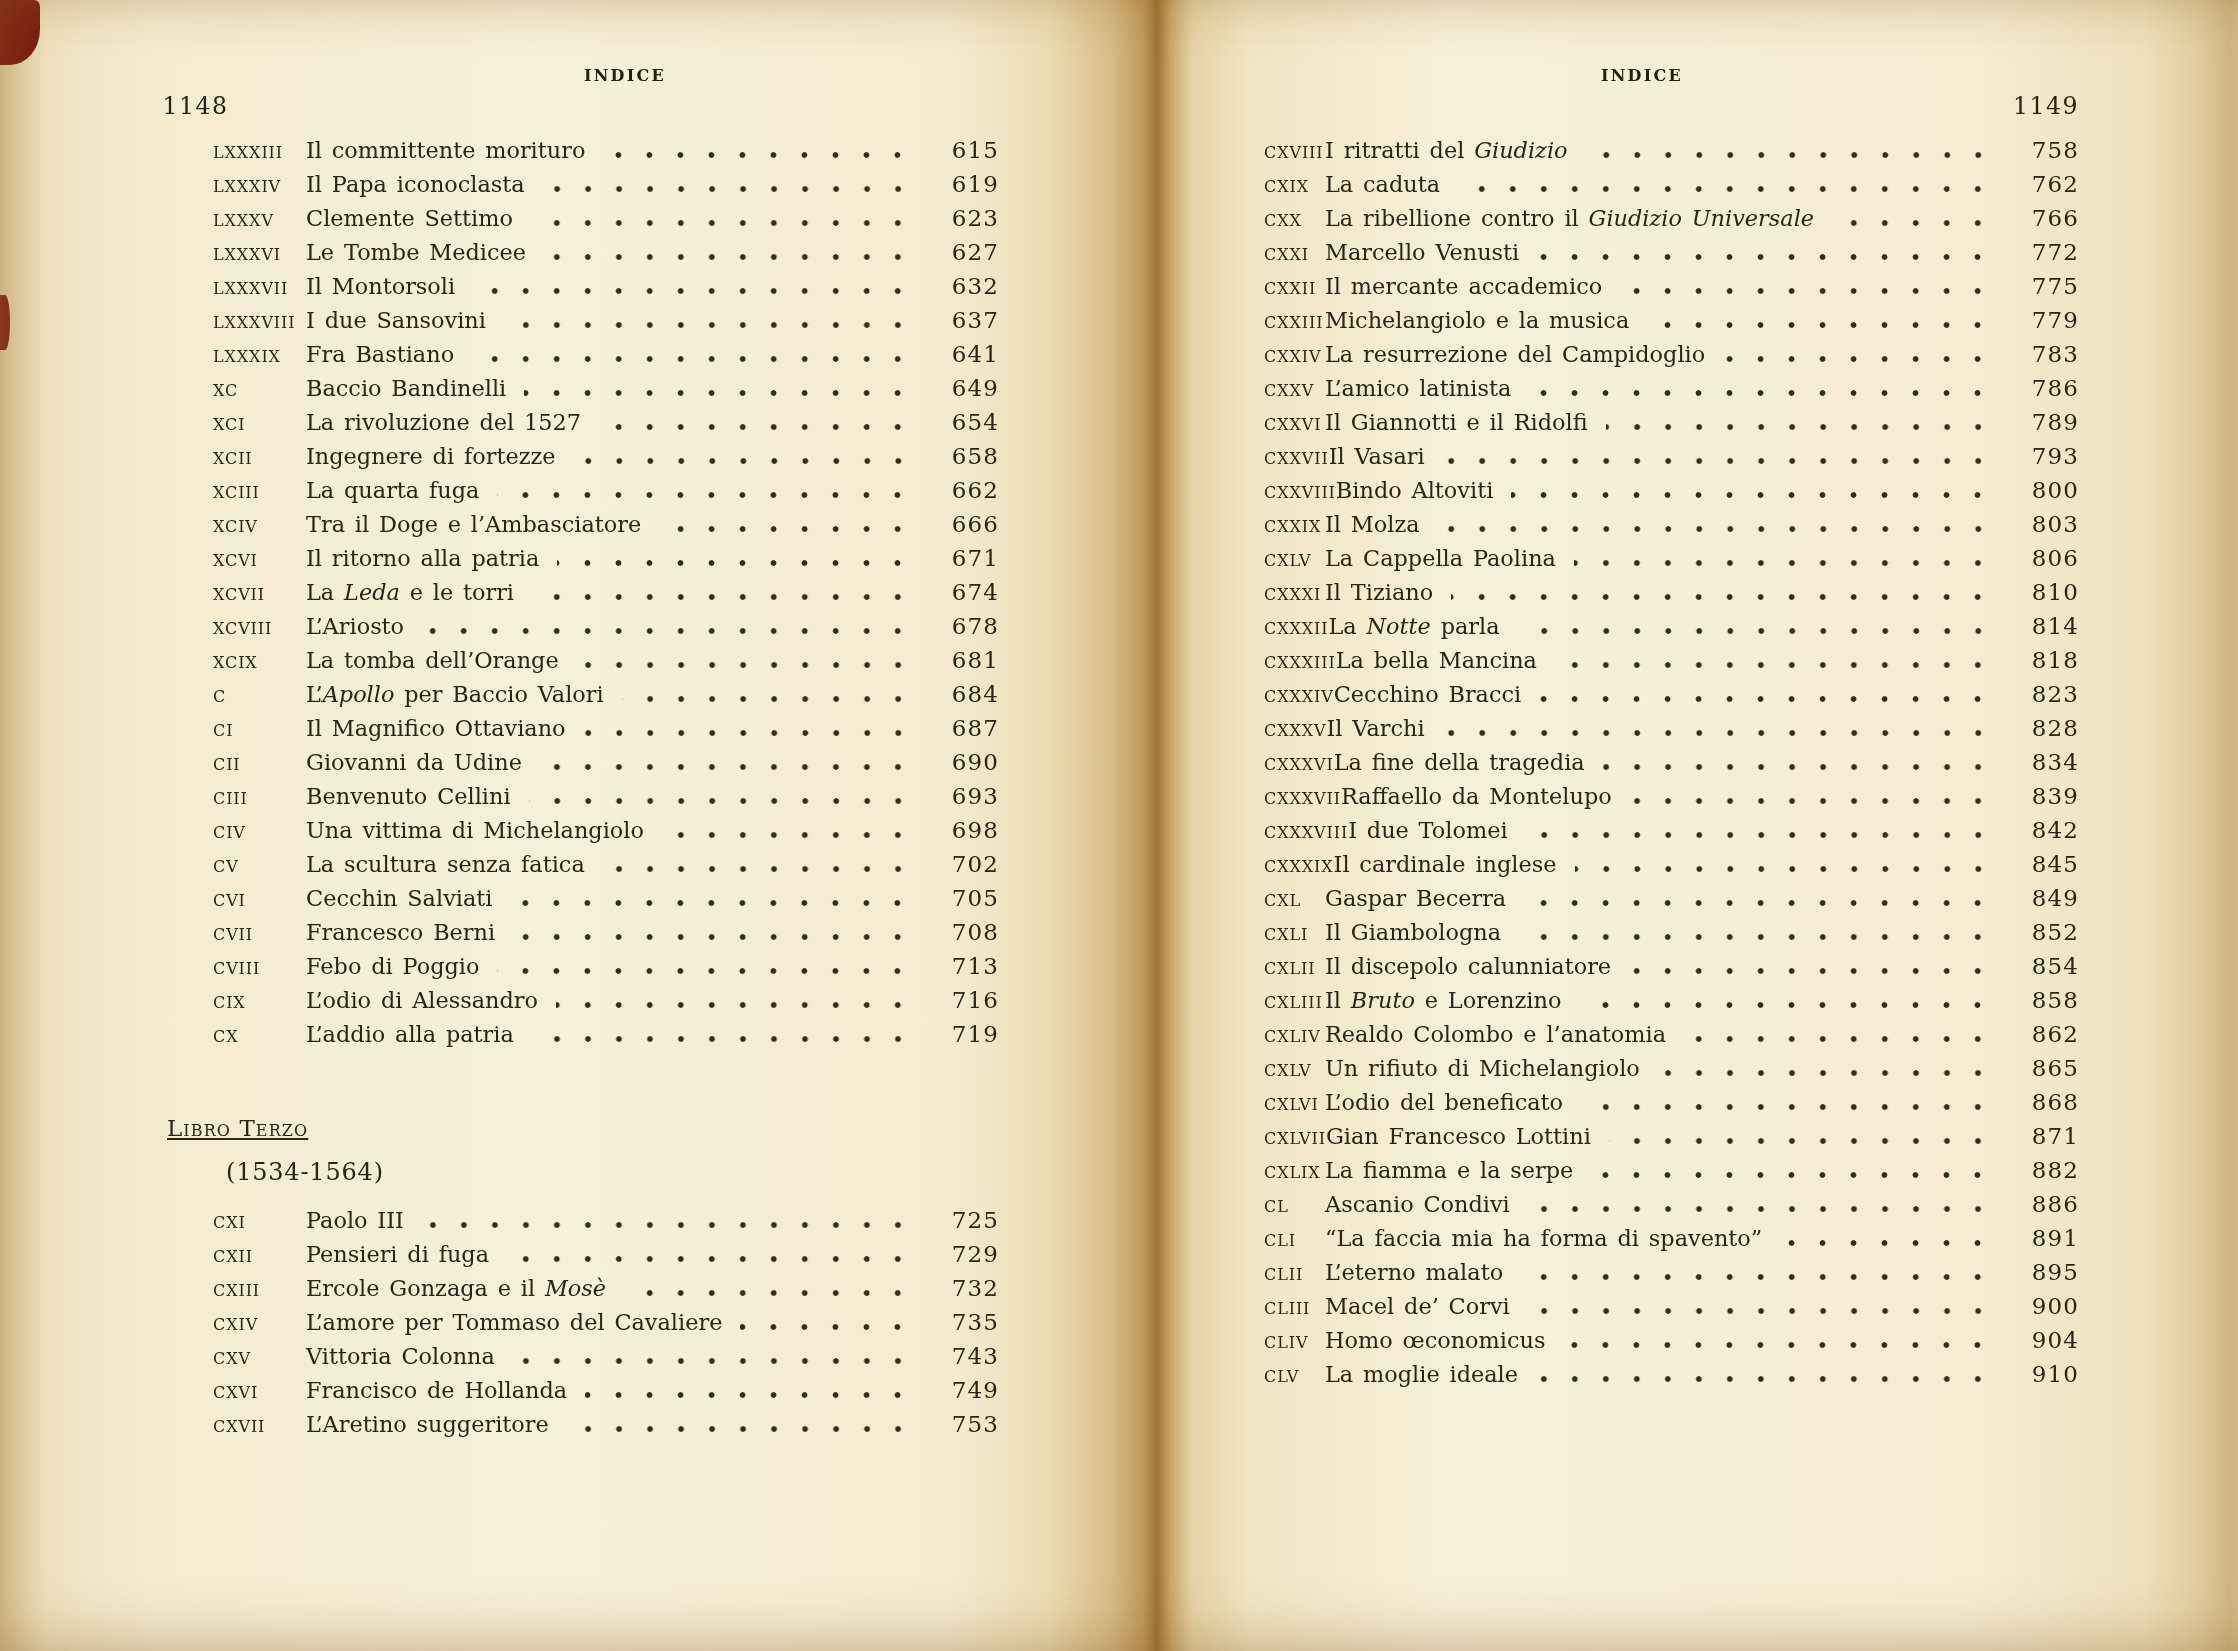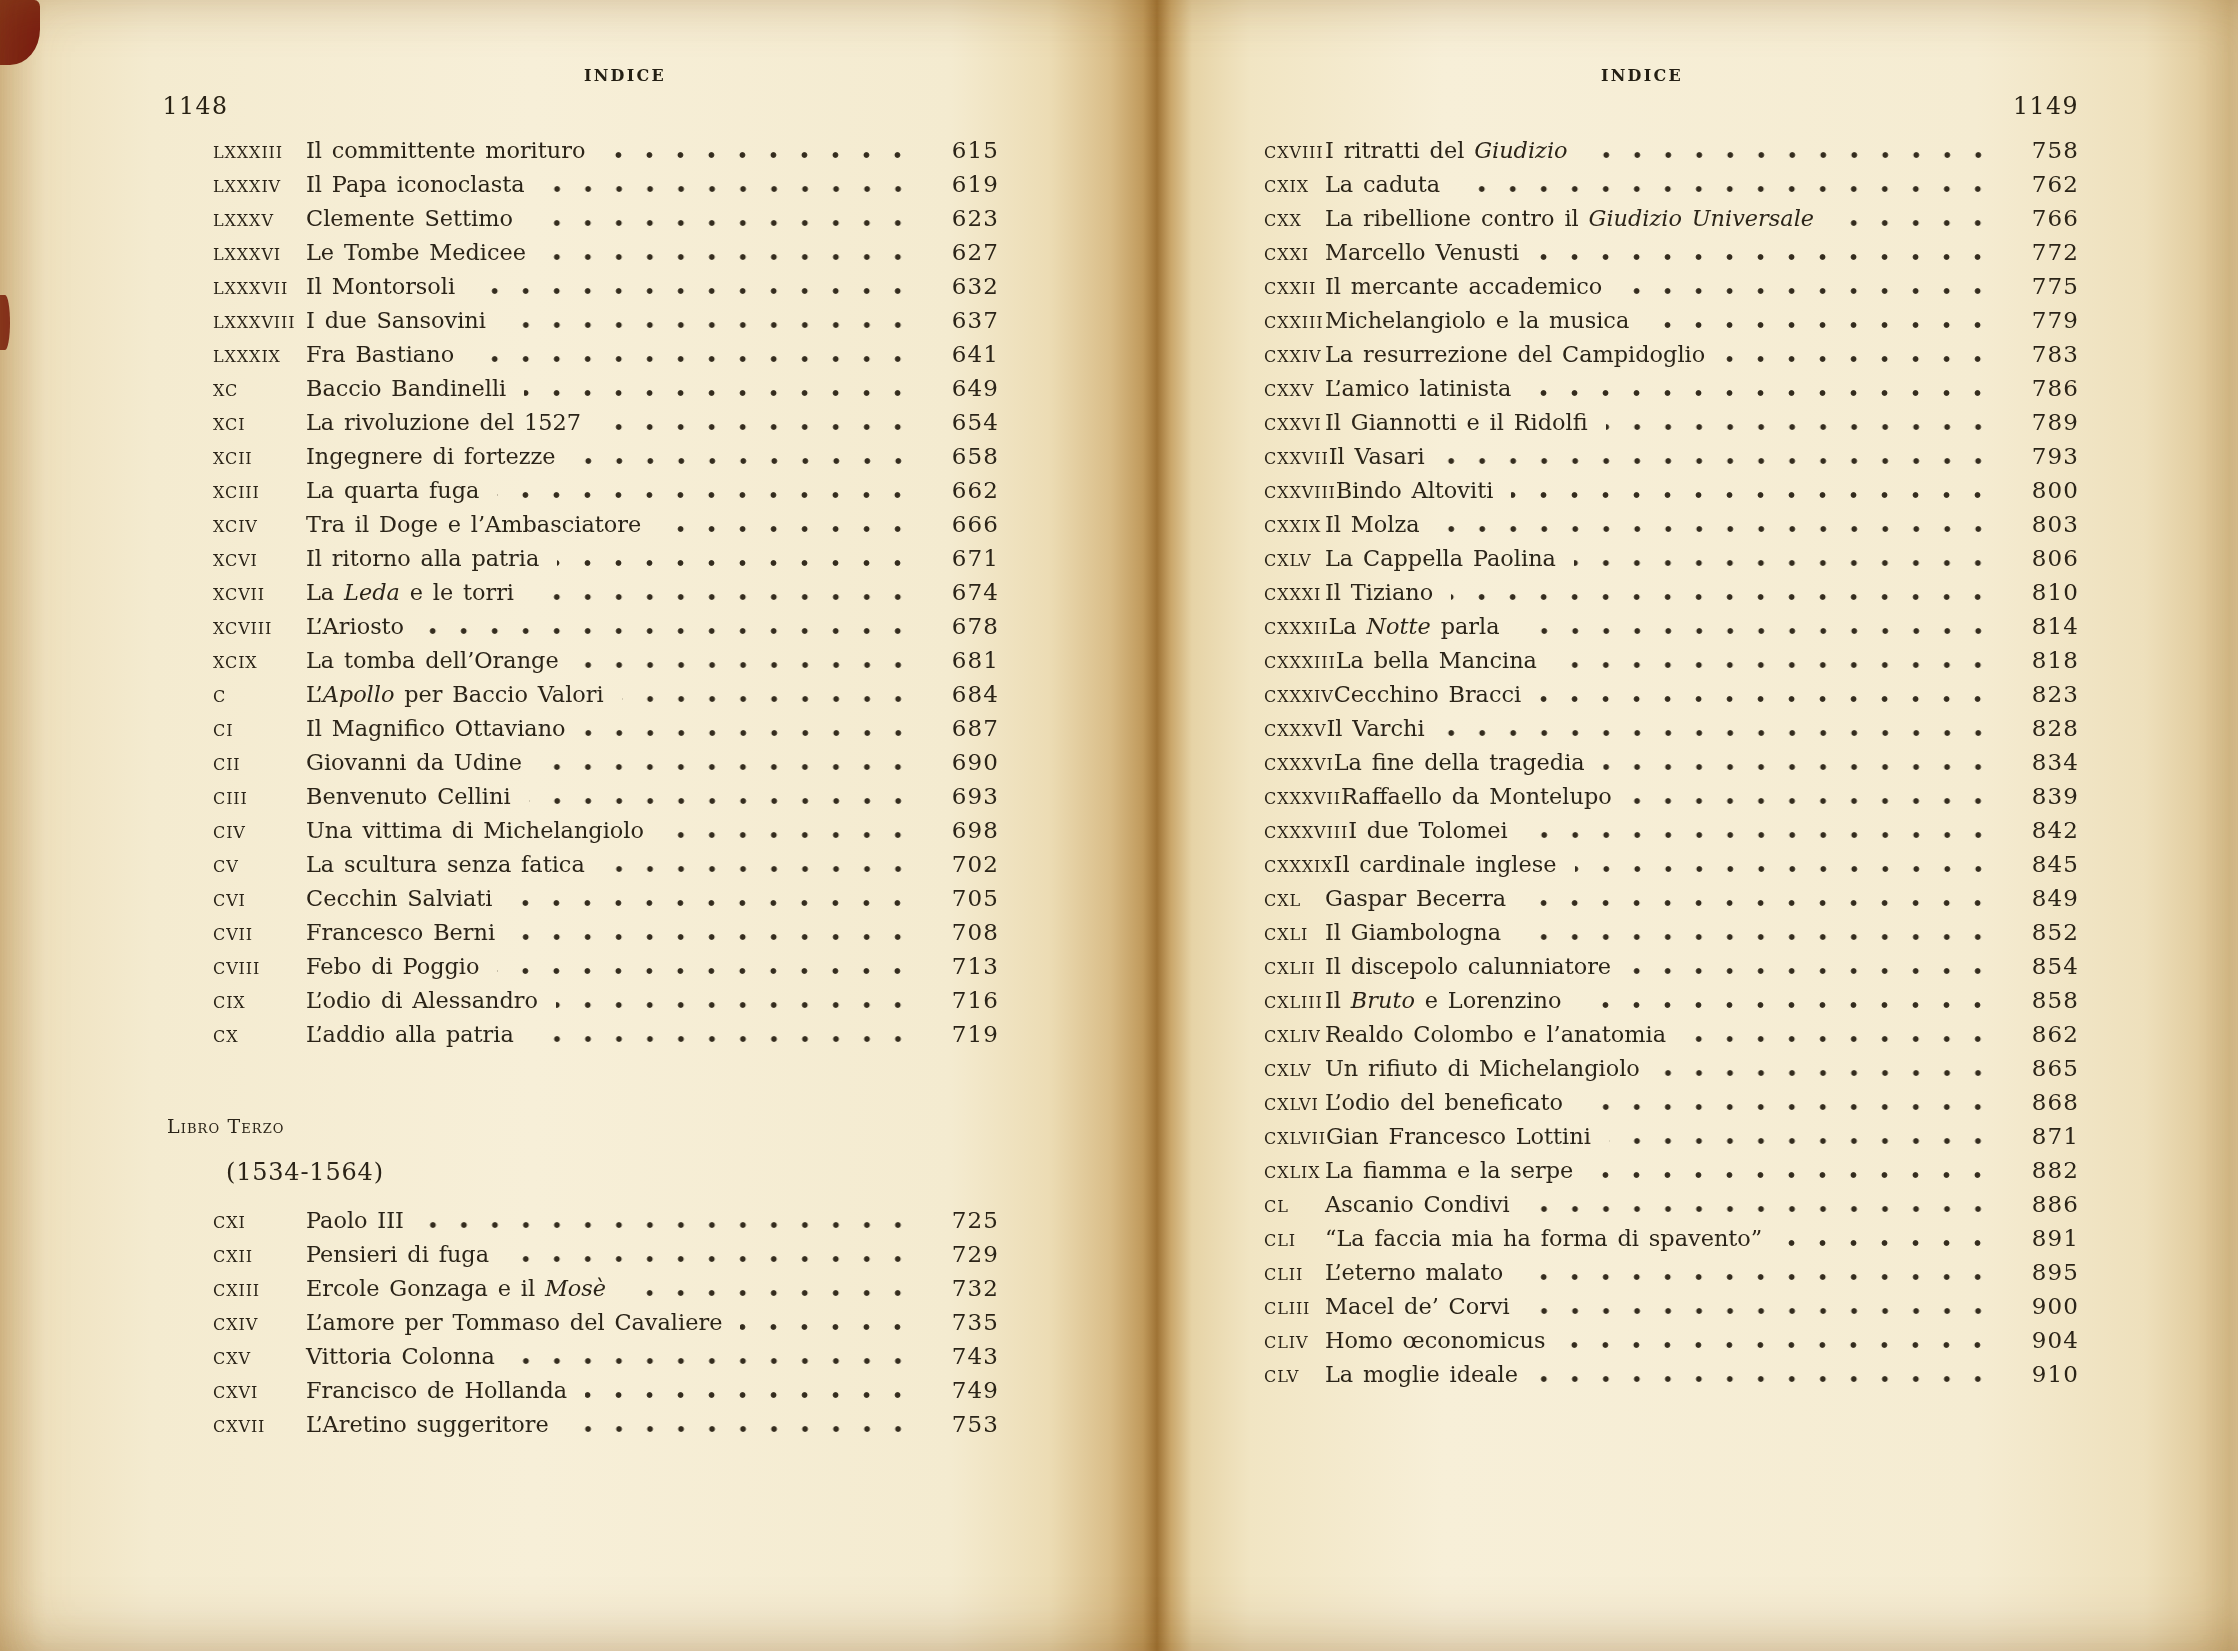--- a/index.html
+++ b/index.html
@@ -75,21 +75,21 @@
     flex: 1 1 23px; align-self: baseline;
     height: 6px; margin: 0 13.7px 0 18px; min-width: 0;
     background-image: radial-gradient(circle at 50% 50%, #342c1e 2.4px, rgba(0,0,0,0) 3.3px);
     background-size: 31px 6px; background-repeat: repeat-x; background-position: right center;
   }
 
   .pageref { flex: 0 0 72px; text-align: right; font-size: 23px; letter-spacing: 1.1px; }
 
   .section-head { position: absolute; left: 0; }
   .page-left .section-head { top: 1051px; }
-  .libro { font-variant: small-caps; font-size: 19px; letter-spacing: 1.1px; height: 43px; }
+  .libro { font-variant: small-caps; font-size: 23px; letter-spacing: 1.1px; height: 43px; text-decoration: underline; }
   .years { font-size: 24px; margin-left: 59px; letter-spacing: 0.8px; }
 </style>
 </head>
 <body>
 
 <div class="spread">
 
   <div class="mark-a"></div>
   <div class="mark-b"></div>
 

